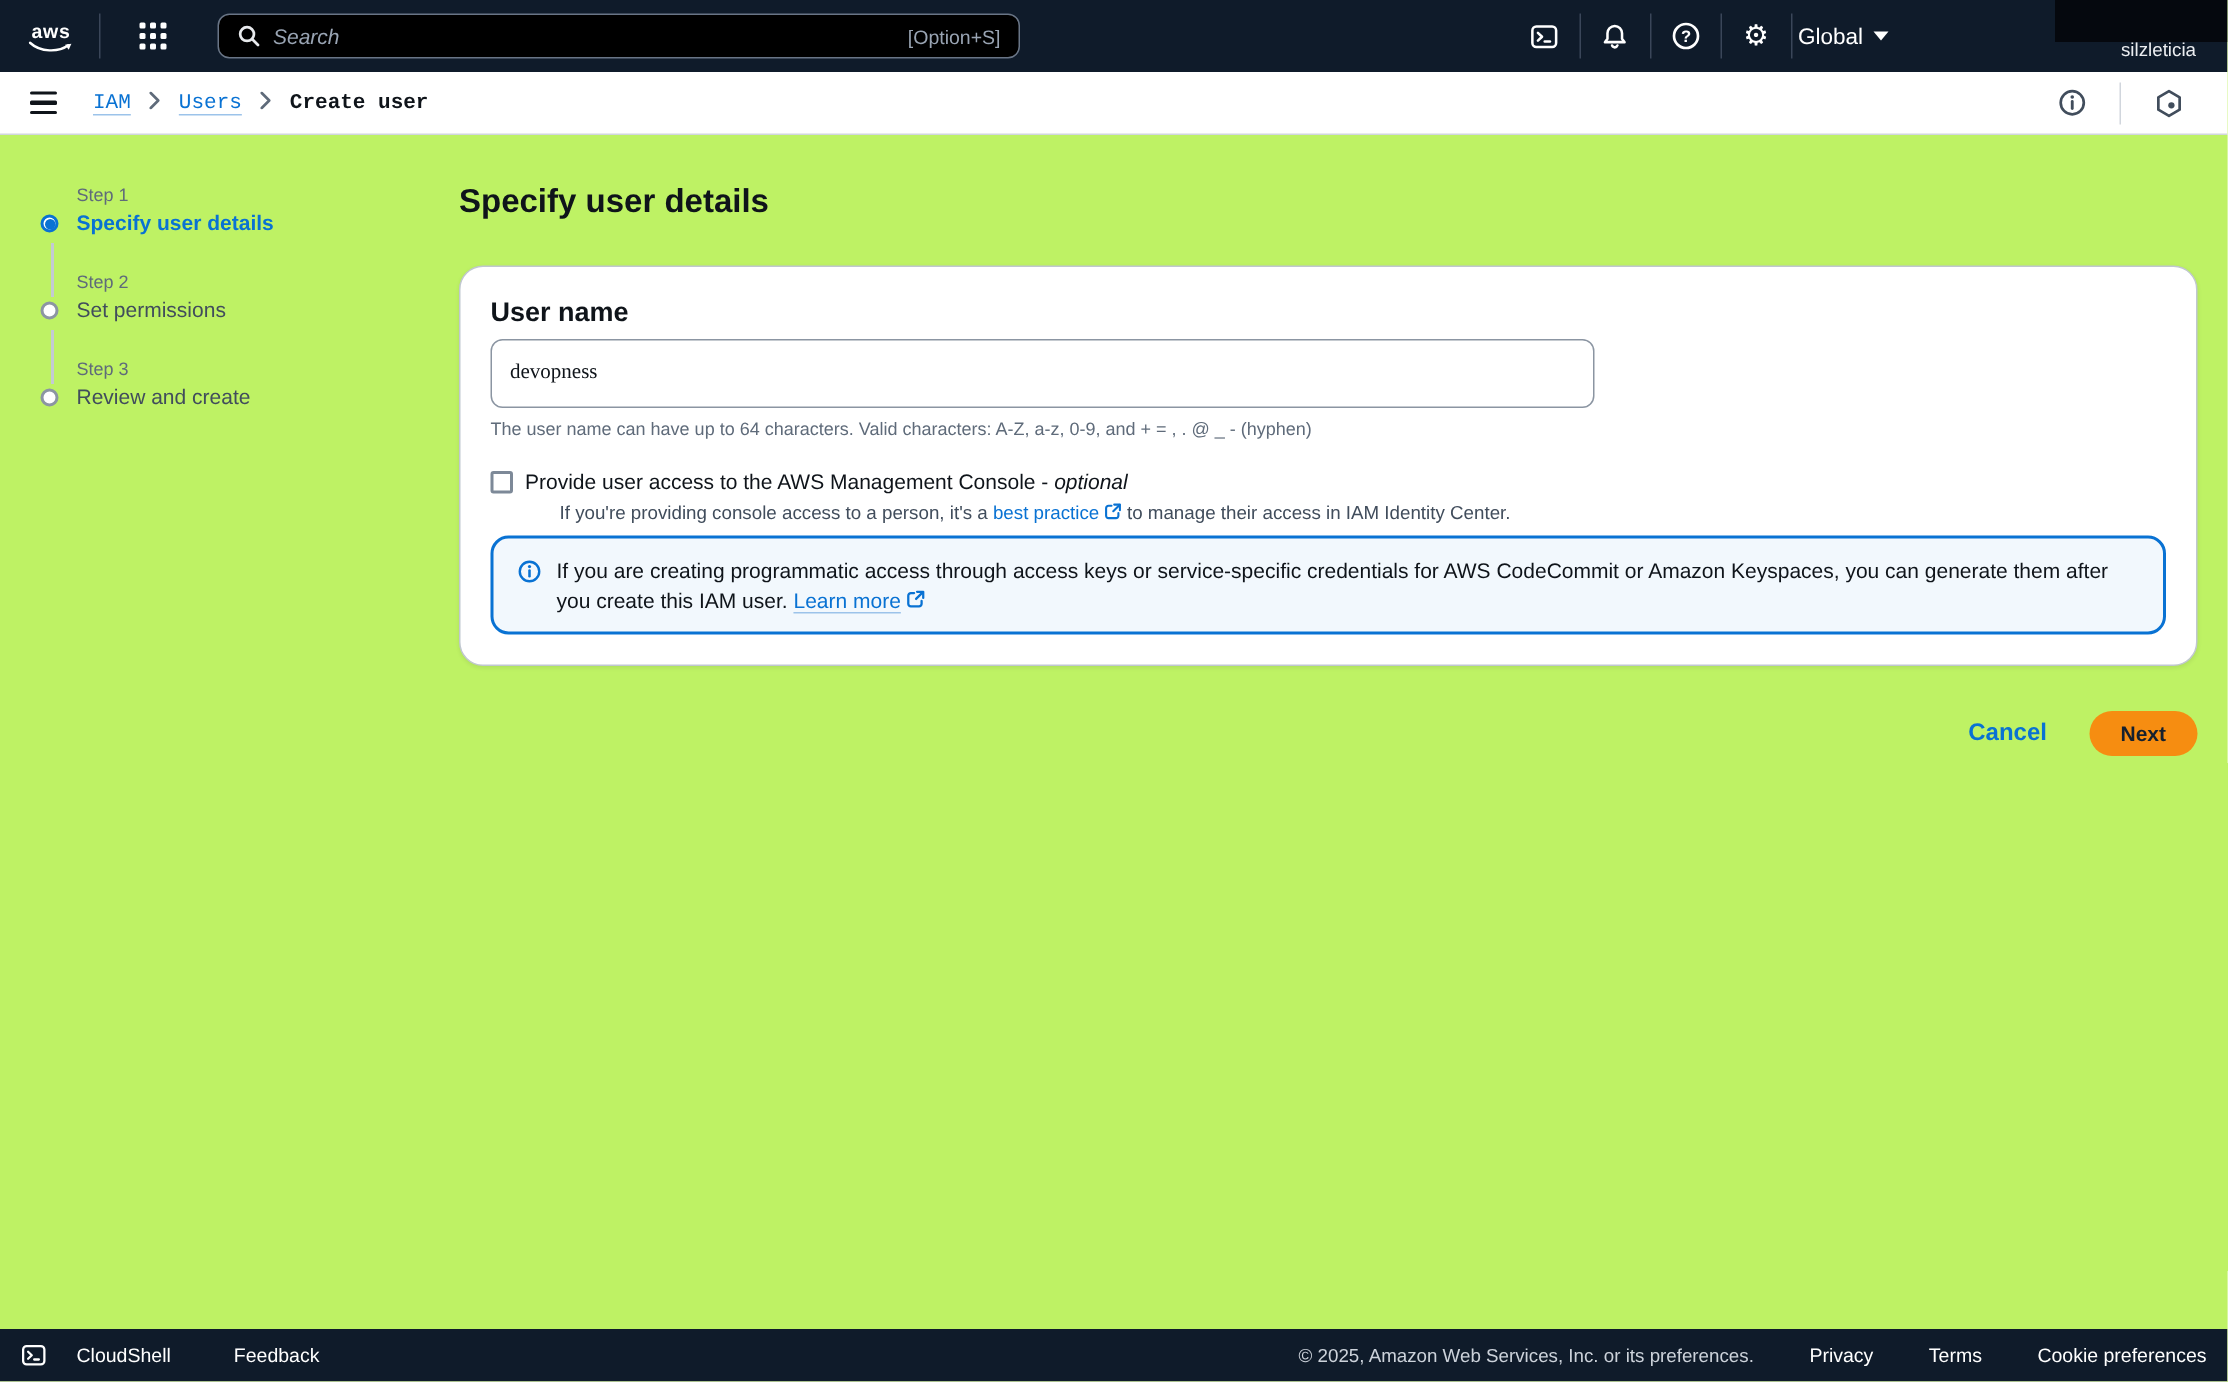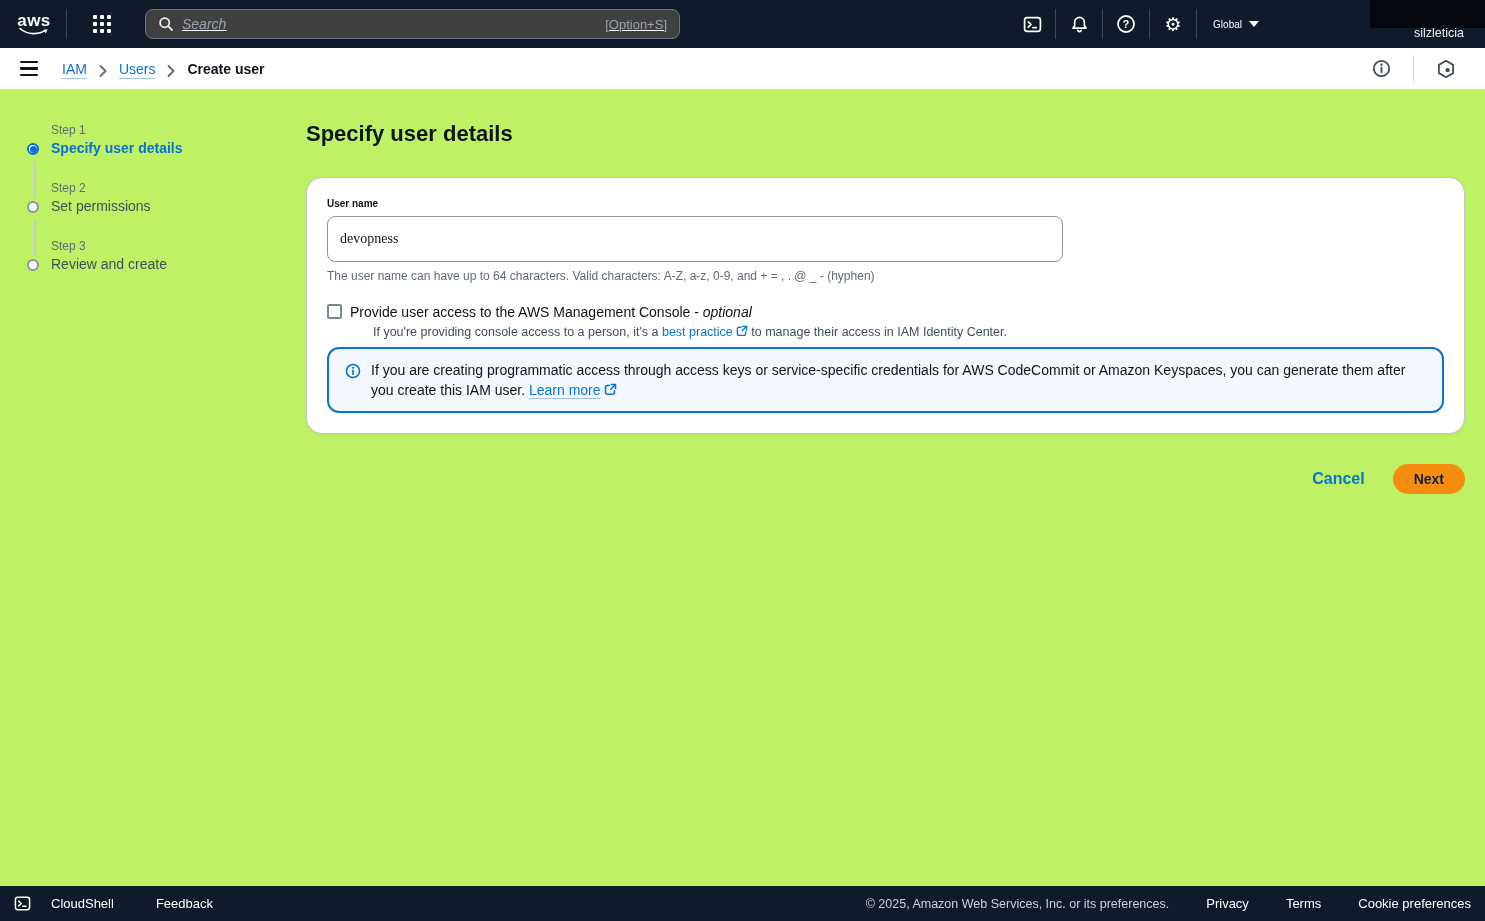--- a/index.html
+++ b/index.html
@@ -15,65 +15,64 @@
   
   .topnav {
     height: 48px; flex: 0 0 48px;
     background: #0f1b2a;
     display: flex; align-items: center;
     padding: 0 14px;
     position: relative;
     color: #ffffff;
   }
   .logo { display: flex; flex-direction: column; align-items: center; width: 40px; cursor: pointer; }
-  .logo-text { font-weight: bold; font-size: 17px; letter-spacing: 0.5px; line-height: 16px; }
+  .logo-text { font-weight: bold; font-size: 13px; letter-spacing: 0.5px; line-height: 16px; }
   .logo svg { margin-top: -2px; }
   .nav-divider { width: 1px; height: 30px; background: #3a4659; margin: 0 16px 0 12px; }
   .grid-icon { display: grid; grid-template-columns: repeat(3, 4px); grid-template-rows: repeat(3, 4px); gap: 3px; cursor: pointer; }
   .grid-icon span { background: #fff; border-radius: 1px; }
   .search-wrap {
     margin-left: 24px;
     width: 535px; height: 30px;
     border: 1px solid #697586; border-radius: 8px;
-    background: #404040;
+    background: #000000;
     display: flex; align-items: center;
     padding: 0 12px;
     position: relative;
-    text-decoration: underline;
   }
   .search-wrap input {
     flex: 1; background: transparent; border: none; outline: none;
     color: #e8eaed; font-size: 14px; margin-left: 8px;
     font-family: "Liberation Sans", sans-serif;
   }
   .search-wrap input::placeholder { color: #99a4b3; font-style: italic; }
   .search-shortcut { color: #99a4b3; font-size: 13px; white-space: nowrap; }
   .nav-right { display: flex; align-items: center; margin-left: auto; margin-right: 212px; }
   .nav-icon-btn {
     width: 38px; height: 38px; display: flex; align-items: center; justify-content: center;
     cursor: pointer; border-radius: 4px;
   }
   .nav-sep { width: 1px; height: 30px; background: #3a4659; margin: 0 4px; }
-  .region-btn { display: flex; align-items: center; gap: 7px; font-size: 10px; margin-left: 12px; cursor: pointer; }
+  .region-btn { display: flex; align-items: center; gap: 7px; font-size: 15px; cursor: pointer; }
   .caret-down { width: 0; height: 0; border-left: 5px solid transparent; border-right: 5px solid transparent; border-top: 6px solid #ffffff; }
   .gear-glyph { font-family: "DejaVu Sans", sans-serif; font-size: 19px; line-height: 1; color: #fff; }
   .corner-shade { position: absolute; top: 0; right: 0; width: 115px; height: 28px; background: #05080e; }
   .nav-username { position: absolute; top: 26px; right: 21px; font-size: 12.5px; color: #eceef1; }
 
   
   .crumbbar {
     height: 42px; flex: 0 0 42px;
     background: #fff;
     border-bottom: 1px solid #d1d6dd;
     display: flex; align-items: center;
     padding: 0 20px;
   }
   .hamburger { display: flex; flex-direction: column; gap: 4px; cursor: pointer; margin-right: 24px; }
   .hamburger span { width: 18px; height: 2.5px; background: #0f141a; border-radius: 1px; }
-  .crumbs { display: flex; align-items: flex-end; gap: 12px; font-size: 14px; }
+  .crumbs { display: flex; align-items: flex-start; gap: 12px; font-size: 14px; font-family: Liberation Mono, monospace; }
   .crumb-link {
     color: #0972d3; text-decoration: underline; text-decoration-color: #9cc3ea;
     text-underline-offset: 4px; cursor: pointer;
   }
   .crumb-current { color: #0f141a; font-weight: 700; }
   .crumbbar-right { margin-left: auto; display: flex; align-items: center; }
   .crumb-sep-v { width: 1px; height: 28px; background: #d1d6dd; margin: 0 13px; }
 
   
   .content { flex: 1; display: flex; background: #bef264; }
@@ -96,21 +95,21 @@
 
   .main-col { flex: 1; padding: 31px 20px 0 27px; }
   .page-title { font-size: 22px; font-weight: 700; color: #0f141a; margin-bottom: 30px; }
 
   .card {
     border: 1px solid #c0c7d0; border-radius: 16px; background: #fff;
     box-shadow: 0 1px 3px rgba(0, 28, 36, 0.08);
     padding: 20px;
   }
   .card-title { font-size: 18px; font-weight: 700; margin-bottom: 22px; }
-  .field-label { font-size: 10px; font-weight: 700; margin-bottom: 7px; }
+  .field-label { font-size: 18px; font-weight: 700; margin-bottom: 7px; }
   .text-input {
     width: 736px; height: 46px;
     border: 1px solid #8b95a2; border-radius: 8px;
     padding: 0 12px; font-size: 14px; color: #0f141a;
     font-family: Liberation Serif, serif; outline: none; background: #fff;
   }
   .field-hint { font-size: 12px; color: #5f6b7a; margin-top: 7px; }
 
   .checkbox-row { display: flex; align-items: flex-start; gap: 8px; margin-top: 20px; }
   .checkbox {

